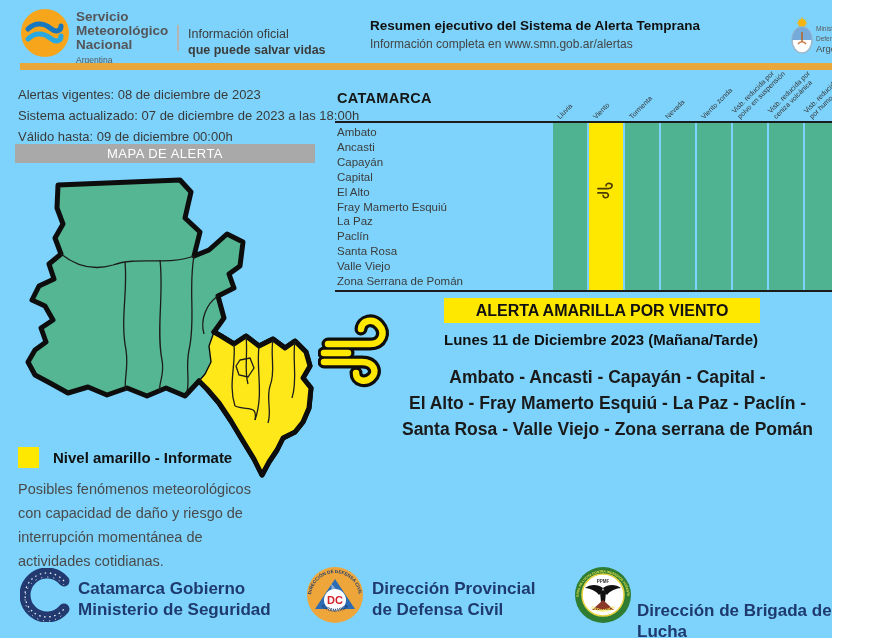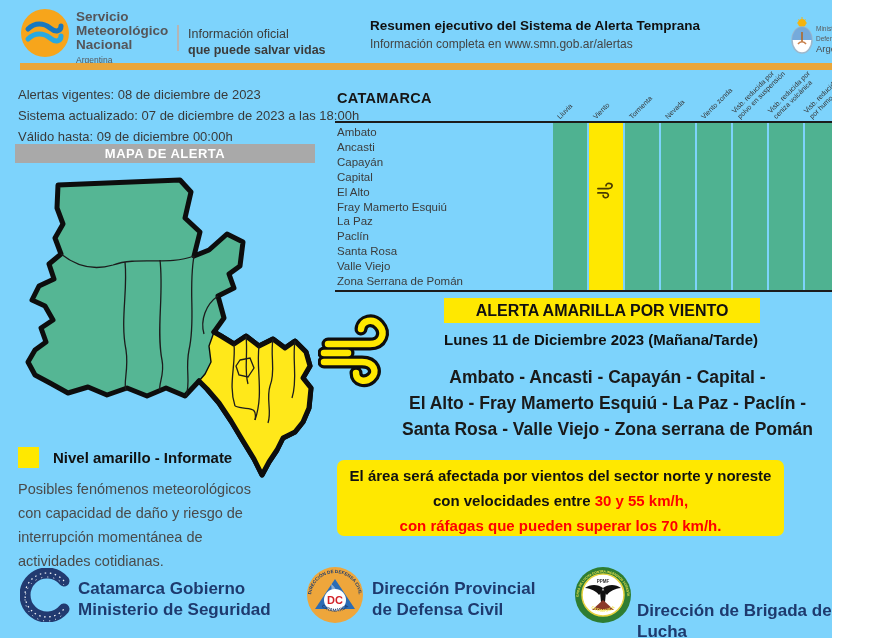--- a/index.html
+++ b/index.html
@@ -16,21 +16,21 @@
   .hdr-title{left:370px;top:18px;font-size:13.5px;font-weight:bold;color:#111;}
   .hdr-sub{left:370px;top:37px;font-size:12px;color:#444;}
   .mindef-text{left:816px;top:24px;line-height:10px;color:#5a5a5a;}
   .mindef-text .l1{font-size:6.5px;}
   .mindef-text .l2{font-size:9.5px;color:#4a4a4a;}
   .orange-bar{left:20px;top:63px;width:856px;height:7px;background:#e9a63b;}
 
   
   .info-block{left:18px;top:84px;font-size:13px;color:#3a3a3a;line-height:21px;}
   .map-header{left:15px;top:144px;width:300px;height:19px;background:#a9a9a9;color:#fff;
-              font-size:13px;font-weight:bold;text-align:center;line-height:19px;letter-spacing:.5px;}
+              font-size:13px;font-weight:normal;text-align:center;line-height:19px;letter-spacing:.5px;}
   .map-svg{left:8px;top:170px;}
   .legend-row{left:18px;top:447px;display:flex;align-items:center;gap:14px;}
   .legend-swatch{width:21px;height:21px;background:#ffe800;}
   .legend-title{font-size:15px;font-weight:bold;color:#111;}
   .legend-desc{left:18px;top:477px;width:250px;font-size:14.5px;color:#4a4a4a;line-height:24px;}
 
   
   .tbl-region{left:337px;top:90px;font-size:14.5px;font-weight:bold;color:#161616;letter-spacing:.3px;}
   .tbl-topline{left:335px;top:121px;width:541px;height:2px;background:#1c1c1c;}
   .tbl-botline{left:335px;top:290px;width:541px;height:2px;background:#1c1c1c;}
@@ -230,25 +230,20 @@
         <path d="M6,45 H30"></path>
       </g>
     </g>
   </svg>
   <div class="abs alert-banner">ALERTA AMARILLA POR VIENTO</div>
   <div class="abs alert-date">Lunes 11 de Diciembre 2023 (Mañana/Tarde)</div>
   <div class="abs alert-areas">
     <div>Ambato - Ancasti - Capayán - Capital -</div>
     <div>El Alto - Fray Mamerto Esquiú - La Paz - Paclín -</div>
     <div>Santa Rosa - Valle Viejo - Zona serrana de Pomán</div>
-  </div>
-  <div class="abs alert-box">
-    <div>El área será afectada por vientos del sector norte y noreste</div>
-    <div><span>con velocidades entre </span><span class="red">30 y 55 km/h,</span></div>
-    <div class="red">con ráfagas que pueden superar los 70 km/h.</div>
   </div>
 
   <svg class="abs org1-logo" width="54" height="54" viewBox="0 0 54 54">
     <path d="M44,13 A22,22 0 1 0 44,41" fill="none" stroke="#223a70" stroke-width="11" stroke-linecap="round"></path>
     <path d="M44,13 A22,22 0 1 0 44,41" fill="none" stroke="#fff" stroke-width="1.2" stroke-dasharray="1.5,3.5"></path>
     <path d="M44,13 A22,22 0 1 0 44,41" fill="none" stroke="#fff" stroke-width="1" stroke-dasharray="1,5" transform="translate(0,4)"></path>
   </svg>
   <div class="abs org-text org1-text">
     <div>Catamarca Gobierno</div>
     <div>Ministerio de Seguridad</div>

